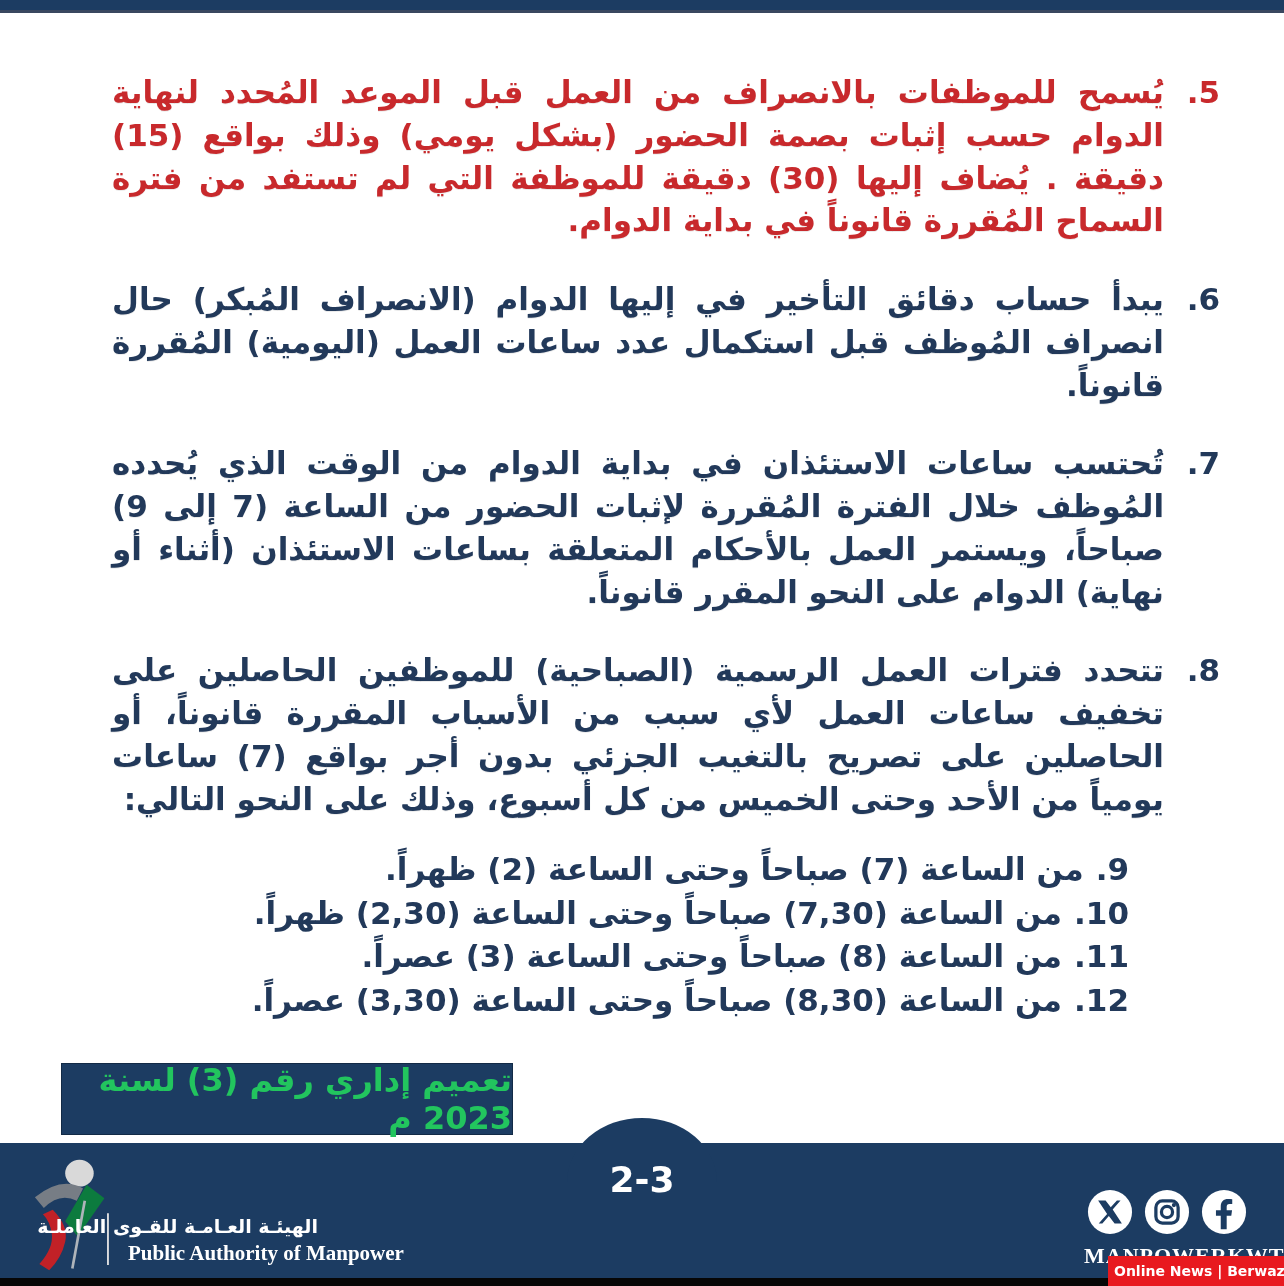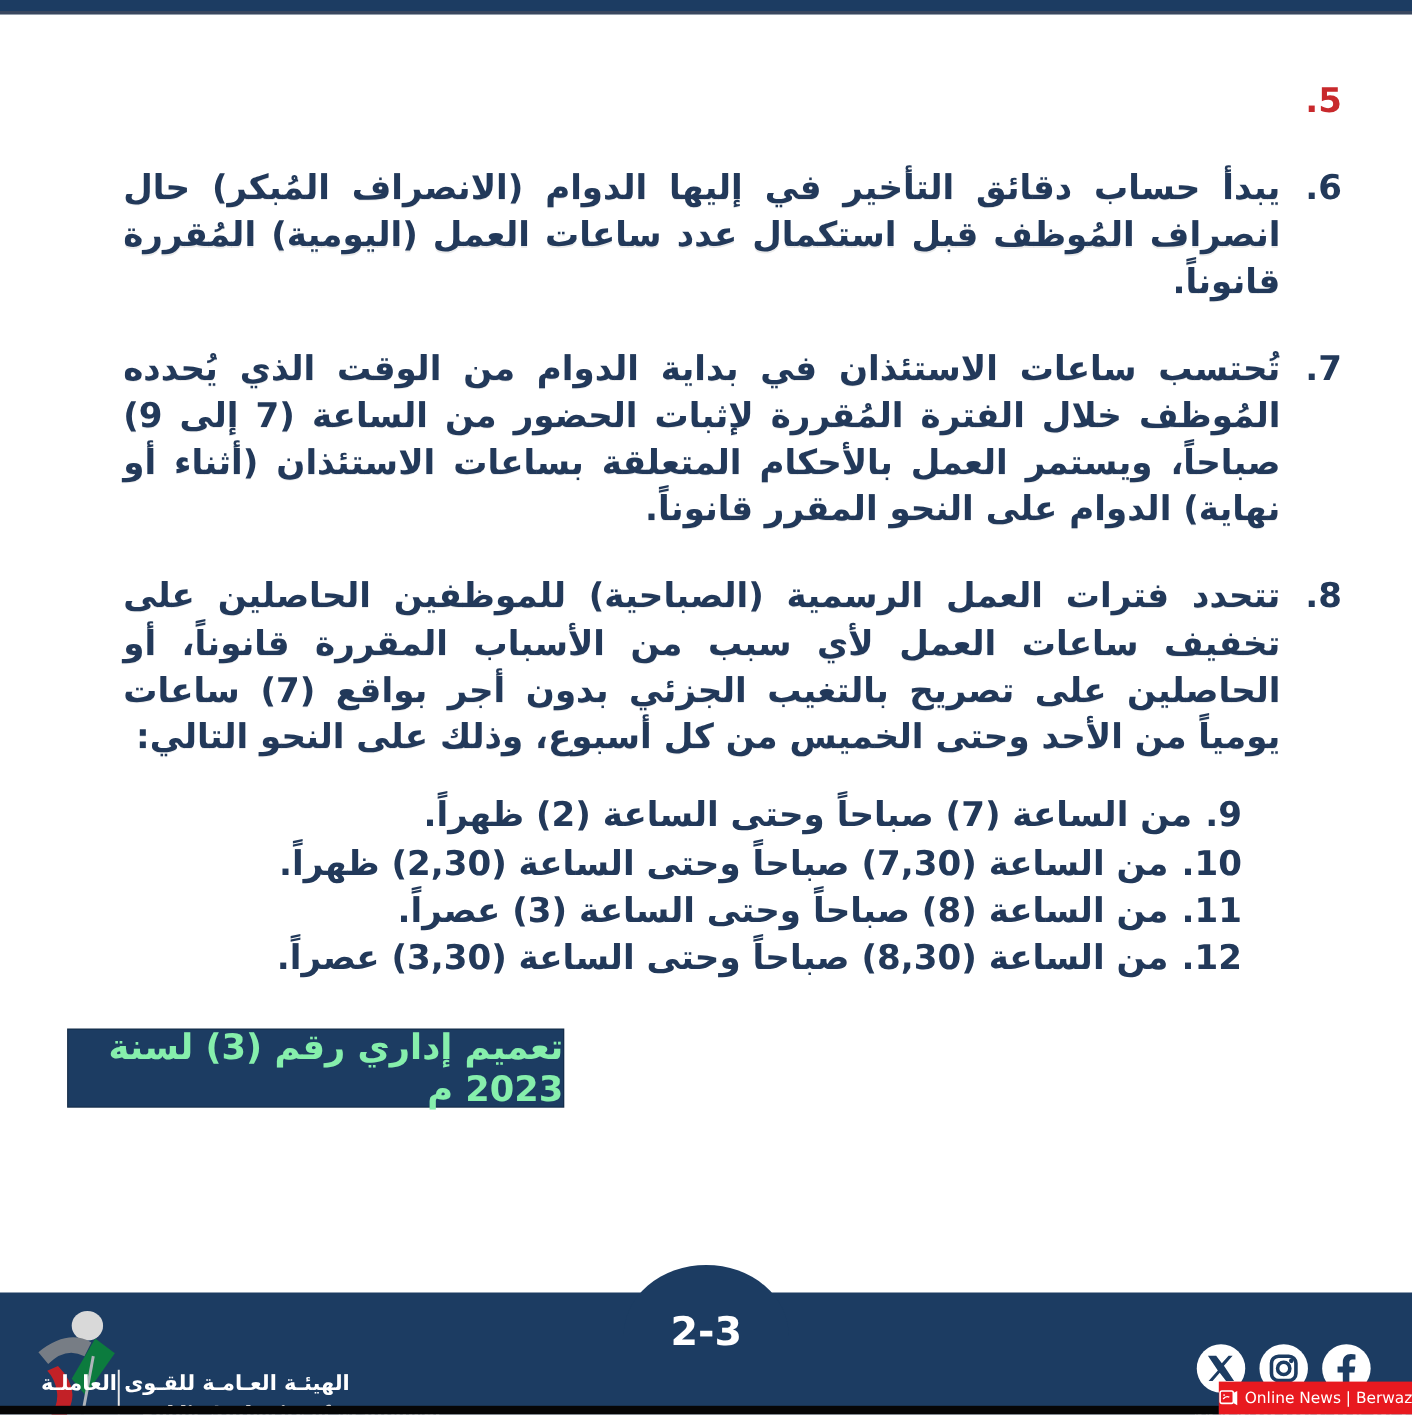--- a/index.html
+++ b/index.html
@@ -35,25 +35,25 @@
   .sched{
     direction:rtl; display:flex; padding-right:155px;
     color:var(--text-navy); font-weight:bold;
     font-size:31px; line-height:1.4;
   }
   .sched .num{ margin-left:12px; }
   .circular-badge{
     margin:42px 0 0 62px; width:450px; height:70px;
     background:var(--navy);
     display:flex; align-items:center; justify-content:center;
-    direction:rtl; color:#86efac; font-weight:bold; font-size:32px;
+    direction:rtl; color:#22c55e; font-weight:bold; font-size:32px;
     box-shadow:0 0 0 1px #122a46;
   }
   footer{
-    position:absolute; left:0; bottom:0; width:1284px; height:111px;
+    position:absolute; left:0; bottom:0; width:1284px; height:143px;
     background:var(--navy);
   }
   .bump{
     position:absolute; top:-25px; left:50%; transform:translateX(-50%);
     width:150px; height:64px; background:var(--navy);
     border-radius:50% 50% 0 0 / 100% 100% 0 0;
   }
   .page-num{
     position:absolute; top:16px; left:0; right:0; text-align:center;
     color:#fff; font-size:36px; font-weight:bold;
@@ -76,33 +76,34 @@
     color:#fff; font-family:"Liberation Serif", serif; font-weight:bold;
     font-size:22px; letter-spacing:1px; margin-top:8px; white-space:nowrap;
   }
   .black-strip{
     position:absolute; bottom:0; left:0; width:1108px; height:8px;
     background:var(--black);
   }
   .news-badge{
     position:absolute; right:0; bottom:0; width:176px; height:30px;
     background:var(--badge-red); color:#fff;
-    display:flex; align-items:center; justify-content:flex-end; gap:6px;
-    font-size:14px; white-space:nowrap;
+    display:flex; align-items:center; justify-content:space-between; gap:6px;
+    font-size:14px; white-space:nowrap;font-weight:bold;
   }
 </style>
 </head>
 <body>
 
 <div class="topbar"></div>
 
 <main class="content">
 
   <div class="item red">
     <span class="num">5.</span>
+    <span class="txt">يُسمح للموظفات بالانصراف من العمل قبل الموعد المُحدد لنهاية الدوام حسب إثبات بصمة الحضور (بشكل يومي) وذلك بواقع (15) دقيقة . يُضاف إليها (30) دقيقة للموظفة التي لم تستفد من فترة السماح المُقررة قانوناً في بداية الدوام.</span>
   </div>
 
   <div class="item">
     <span class="num">6.</span>
     <span class="txt">يبدأ حساب دقائق التأخير في إليها الدوام (الانصراف المُبكر) حال انصراف المُوظف قبل استكمال عدد ساعات العمل (اليومية) المُقررة قانوناً.</span>
   </div>
 
   <div class="item">
     <span class="num">7.</span>
     <span class="txt">تُحتسب ساعات الاستئذان في بداية الدوام من الوقت الذي يُحدده المُوظف خلال الفترة المُقررة لإثبات الحضور من الساعة (7 إلى 9) صباحاً، ويستمر العمل بالأحكام المتعلقة بساعات الاستئذان (أثناء أو نهاية) الدوام على النحو المقرر قانوناً.</span>

